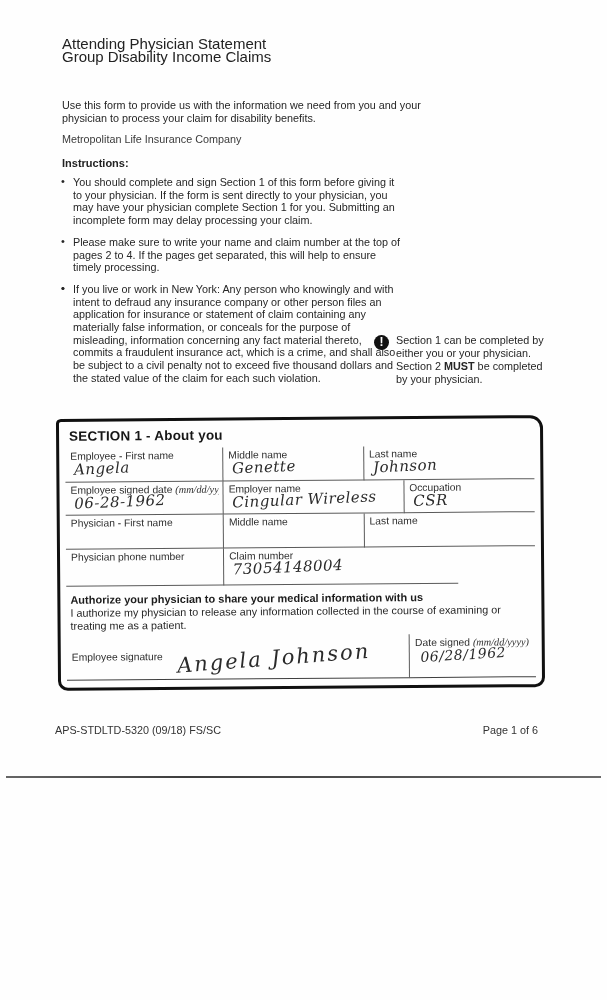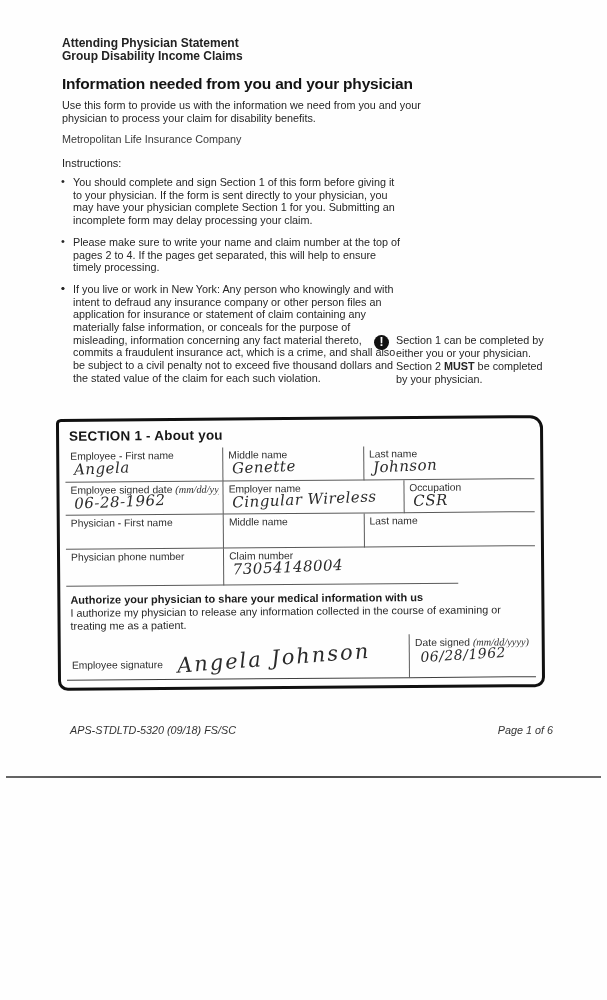--- a/index.html
+++ b/index.html
@@ -3,30 +3,30 @@
 <meta charset="utf-8">
 <style>
   html,body{margin:0;padding:0;background:#e8e8e8;}
   .page{
     position:relative;width:607px;height:1000px;background:#fefefe;
     font-family:"Liberation Sans", sans-serif;color:#262626;overflow:hidden;
     margin:0 auto;
   }
   .abs{position:absolute;}
   
-  .doc-type{left:62px;top:37px;font-size:12px;font-weight:bold;line-height:13px;color:#222;}
+  .doc-type{left:62px;top:37px;font-size:15px;font-weight:normal;line-height:13px;color:#222;}
   .logo{left:447px;top:36px;display:flex;align-items:center;gap:5px;}
   .logo-mark{width:25px;height:26px;display:block;}
   .brand{font-size:21px;font-weight:bold;color:#171c2c;letter-spacing:-0.5px;}
   
   .title{left:62px;top:75px;font-size:15.5px;font-weight:bold;color:#141414;letter-spacing:-0.2px;}
   .intro{left:62px;top:99px;width:392px;font-size:10.8px;line-height:13px;}
   .company{left:62px;top:133px;font-size:10.8px;color:#3a3a3a;}
   
-  .instr-h{left:62px;top:157px;font-size:11px;font-weight:normal;color:#222;}
+  .instr-h{left:62px;top:157px;font-size:11px;font-weight:bold;color:#222;}
   .bullets{left:60px;top:176px;width:344px;font-size:10.8px;line-height:12.7px;}
   .bullets .li{position:relative;padding-left:13px;margin-bottom:9px;}
   .bullets .li .dot{position:absolute;left:1px;top:-1px;font-size:11px;}
   
   .note{left:374px;top:334px;width:182px;display:flex;gap:7px;}
   .excl{flex:0 0 auto;width:15px;height:15px;border-radius:50%;background:#111;color:#fff;
     font-size:12px;font-weight:bold;text-align:center;line-height:15px;margin-top:1px;}
   .note-text{font-size:10.8px;line-height:13px;}
   
   .completion{left:62px;top:401px;font-size:10.8px;width:500px;}
@@ -53,35 +53,34 @@
   .auth-h{font-size:11px;font-weight:bold;color:#1c1c1c;}
   .auth-b{font-size:10.8px;line-height:13px;margin-top:1px;}
   .sigrow{display:flex;margin:4px 6px 0 6px;height:44px;}
   .sig-cell{flex:1;border-bottom:1.5px solid #3f3f3f;padding:3px 4px 0 5px;display:flex;align-items:flex-start;}
   .date-cell{width:27%;border-left:1px solid #5a5a5a;border-bottom:1.5px solid #3f3f3f;padding:3px 4px 0 5px;box-sizing:border-box;}
   .sig-hw{font-family:"DejaVu Serif", cursive;font-style:italic;font-size:21px;color:#2a2a2a;
     transform:rotate(-4deg);margin-left:14px;margin-top:8px;letter-spacing:2px;white-space:nowrap;}
   .date-hw{font-family:"DejaVu Serif", cursive;font-style:italic;font-size:15px;color:#2a2a2a;
     transform:rotate(-3deg);margin-top:2px;margin-left:2px;}
   
-  .footer{left:70px;top:724px;width:483px;display:flex;justify-content:space-between;font-size:10.8px;color:#333;font-style:italic;}
+  .footer{left:55px;top:724px;width:483px;display:flex;justify-content:space-between;font-size:10.8px;color:#333;}
   .rule{left:6px;top:776px;width:595px;height:2px;background:linear-gradient(90deg,#666,#3d3d3d 30%,#555 70%,#6a6a6a);}
 </style>
 </head>
 <body>
 
 <div class="page">
 
   <div class="abs doc-type">
     <div>Attending Physician Statement</div>
     <div>Group Disability Income Claims</div>
   </div>
 
 
-  <div class="abs title">Information needed from you and your physician</div>
   <div class="abs intro">Use this form to provide us with the information we need from you and your physician to process your claim for disability benefits.</div>
   <div class="abs company">Metropolitan Life Insurance Company</div>
 
   <div class="abs instr-h">Instructions:</div>
   <div class="abs bullets">
     <div class="li">
       <span class="dot">•</span>
       <span>You should complete and sign Section 1 of this form before giving it to your physician. If the form is sent directly to your physician, you may have your physician complete Section 1 for you. Submitting an incomplete form may delay processing your claim.</span>
     </div>
     <div class="li">
@@ -167,21 +166,21 @@
       </div>
     </div>
 
     <div class="auth">
       <div class="auth-h">Authorize your physician to share your medical information with us</div>
       <div class="auth-b">I authorize my physician to release any information collected in the course of examining or treating me as a patient.</div>
     </div>
 
     <div class="sigrow">
       <div class="sig-cell">
-        <div class="flabel" style="margin-top:20px;">Employee signature</div>
+        <div class="flabel" style="margin-top:12px;">Employee signature</div>
         <div class="sig-hw">Angela Johnson</div>
       </div>
       <div class="date-cell">
         <div class="flabel"><span>Date signed </span><span class="fmt">(mm/dd/yyyy)</span></div>
         <div class="date-hw hw" style="font-size:14px;">06/28/1962</div>
       </div>
     </div>
   </div>
 
   <div class="abs footer">

